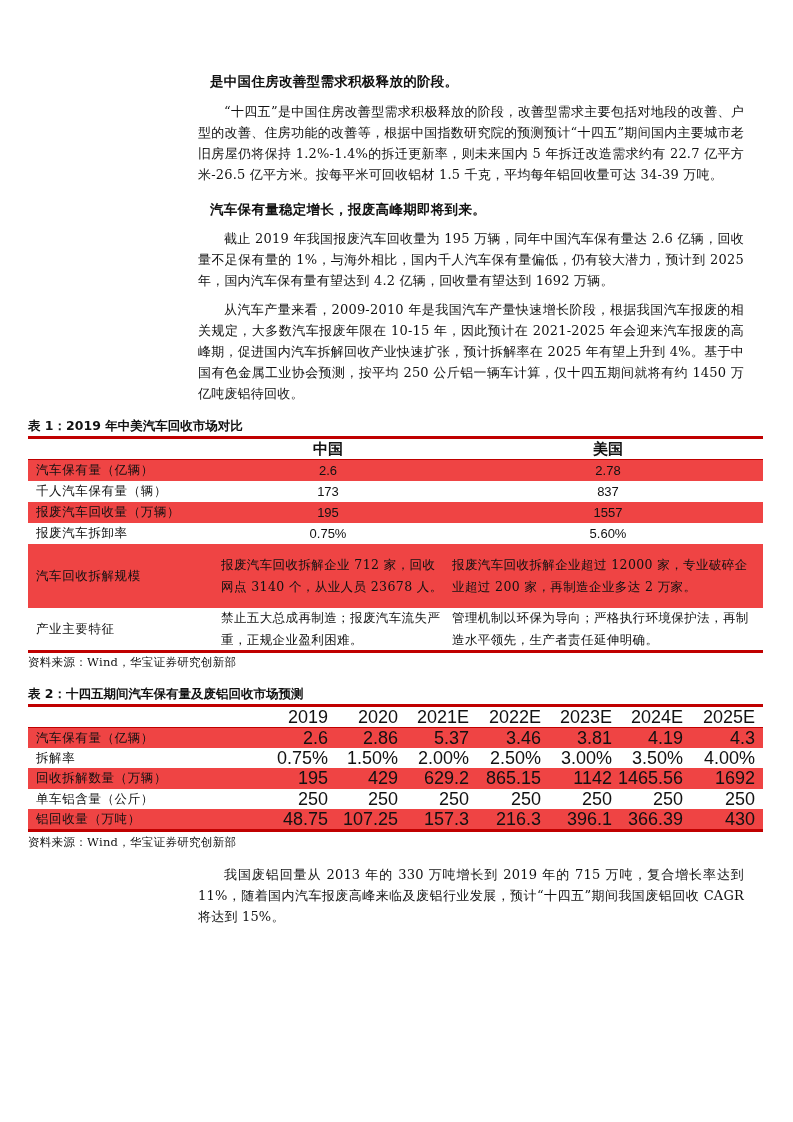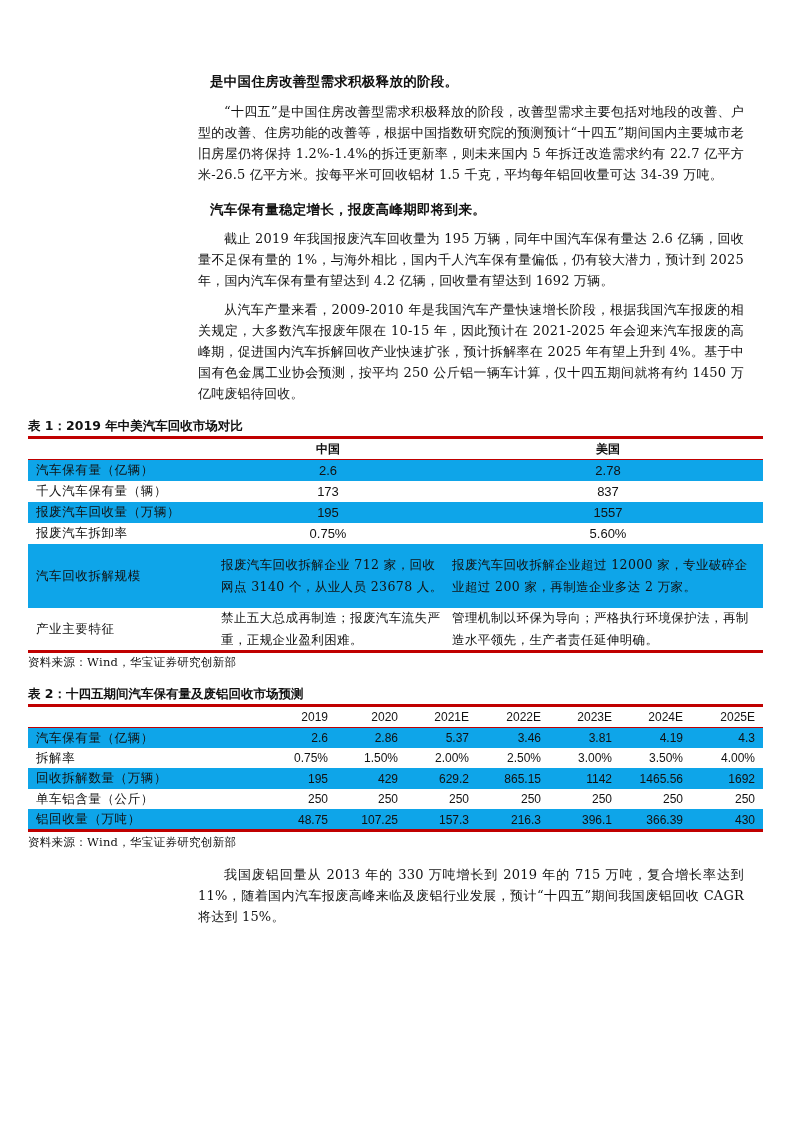--- a/index.html
+++ b/index.html
@@ -20,26 +20,26 @@
     font-family: "DejaVu Serif", serif;
   }
   .tbl-title {
     position: absolute; left: 28px;
     font-size: 12.5px; font-weight: bold;
     font-family: "DejaVu Sans", sans-serif;
   }
   .redline-thick { position: absolute; left: 28px; width: 735px; height: 3px; background: #C00000; }
   .redline-thin { position: absolute; left: 28px; width: 735px; height: 1.5px; background: #C00000; }
   .row { position: absolute; left: 28px; width: 735px; }
-  .grey { background: #0ea5e9; }
+  .grey { background: #ef4444; }
   .cell { position: absolute; top: 0; height: 100%; display: flex; align-items: center; }
   .label { left: 8px; font-size: 12.5px; letter-spacing: 0.6px; font-family: "DejaVu Serif", serif; }
   .center { justify-content: center; font-family: "Liberation Sans", sans-serif; font-size: 13px; }
-  .right { justify-content: flex-end; font-family: "Liberation Sans", sans-serif; font-size: 12px; text-align: center; }
-  .hdr-bold { font-weight: bold; font-family: "DejaVu Sans", sans-serif; font-size: 12px; }
+  .right { justify-content: flex-end; font-family: "Liberation Sans", sans-serif; font-size: 18px; text-align: center; }
+  .hdr-bold { font-weight: bold; font-family: "DejaVu Sans", sans-serif; font-size: 15px; }
   .multiline { font-size: 12.5px; line-height: 22px; letter-spacing: 0.4px; font-family: "DejaVu Serif", serif; align-items: center; }
   .source {
     position: absolute; left: 28px; font-size: 11.5px;
     font-family: "DejaVu Serif", serif; letter-spacing: 0.3px;
   }
 </style>
 </head>
 <body>
 
 <div class="heading" style="top:73px;">是中国住房改善型需求积极释放的阶段。</div>

